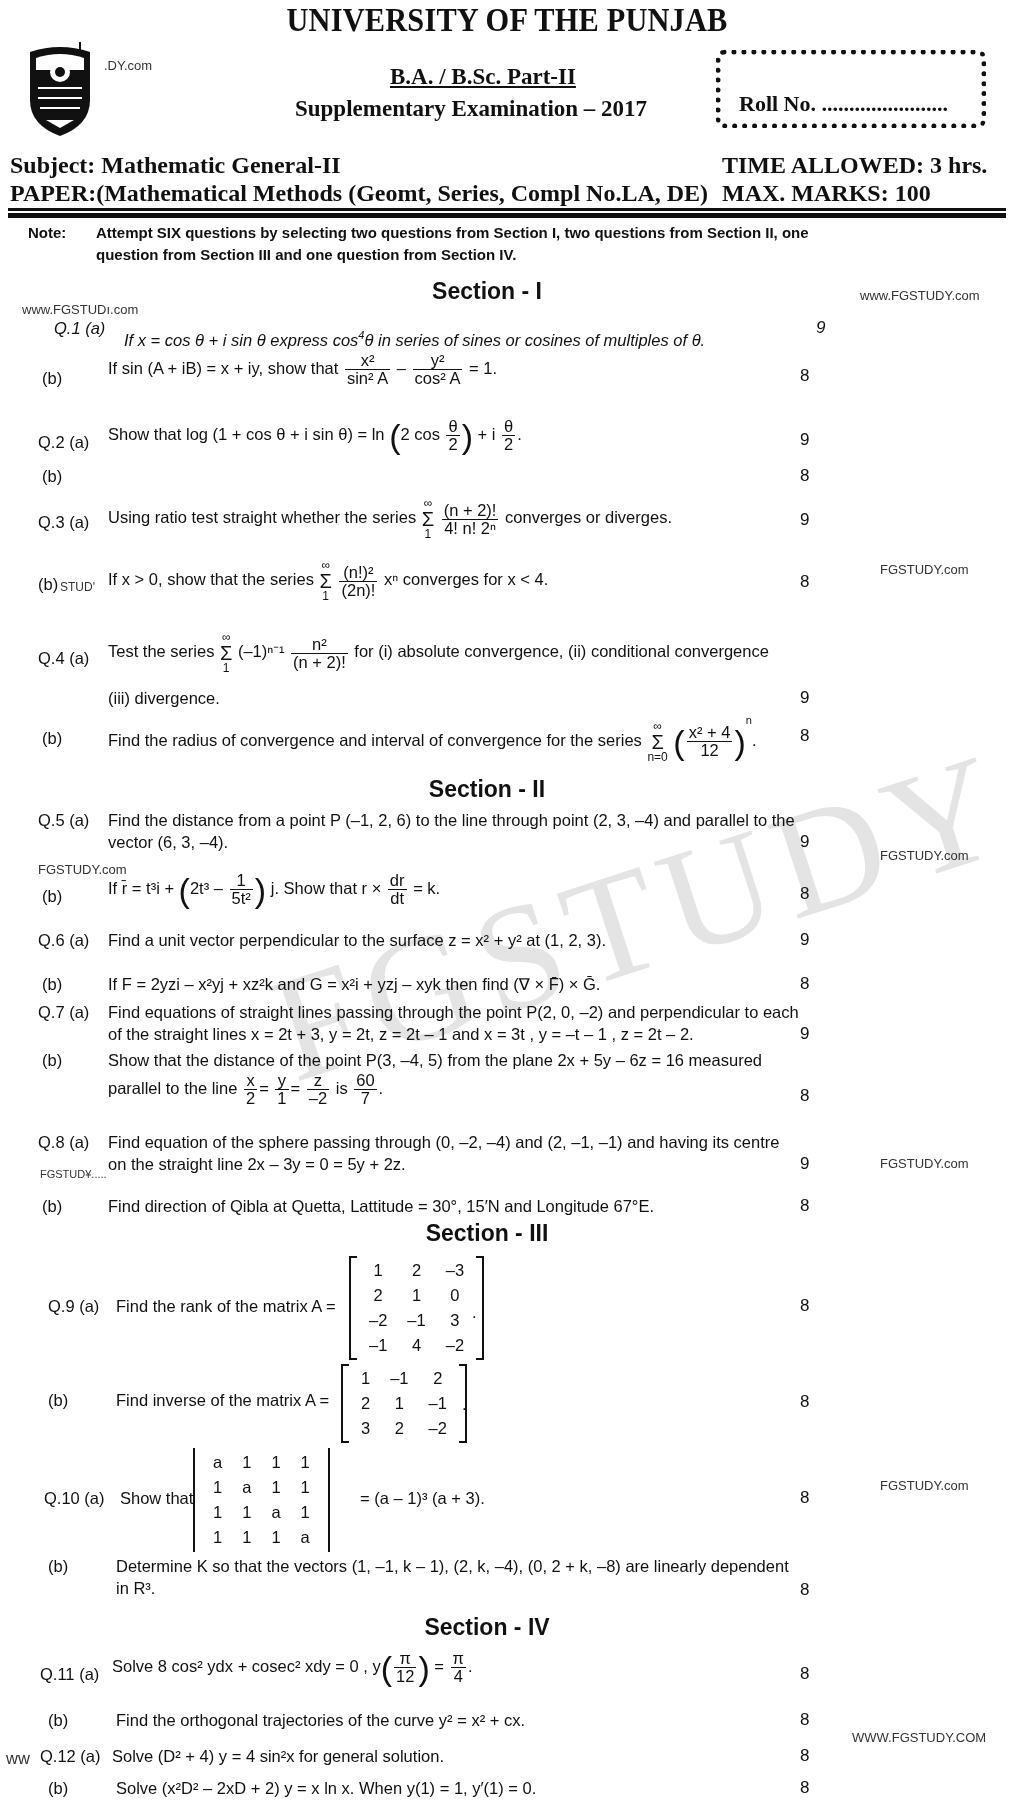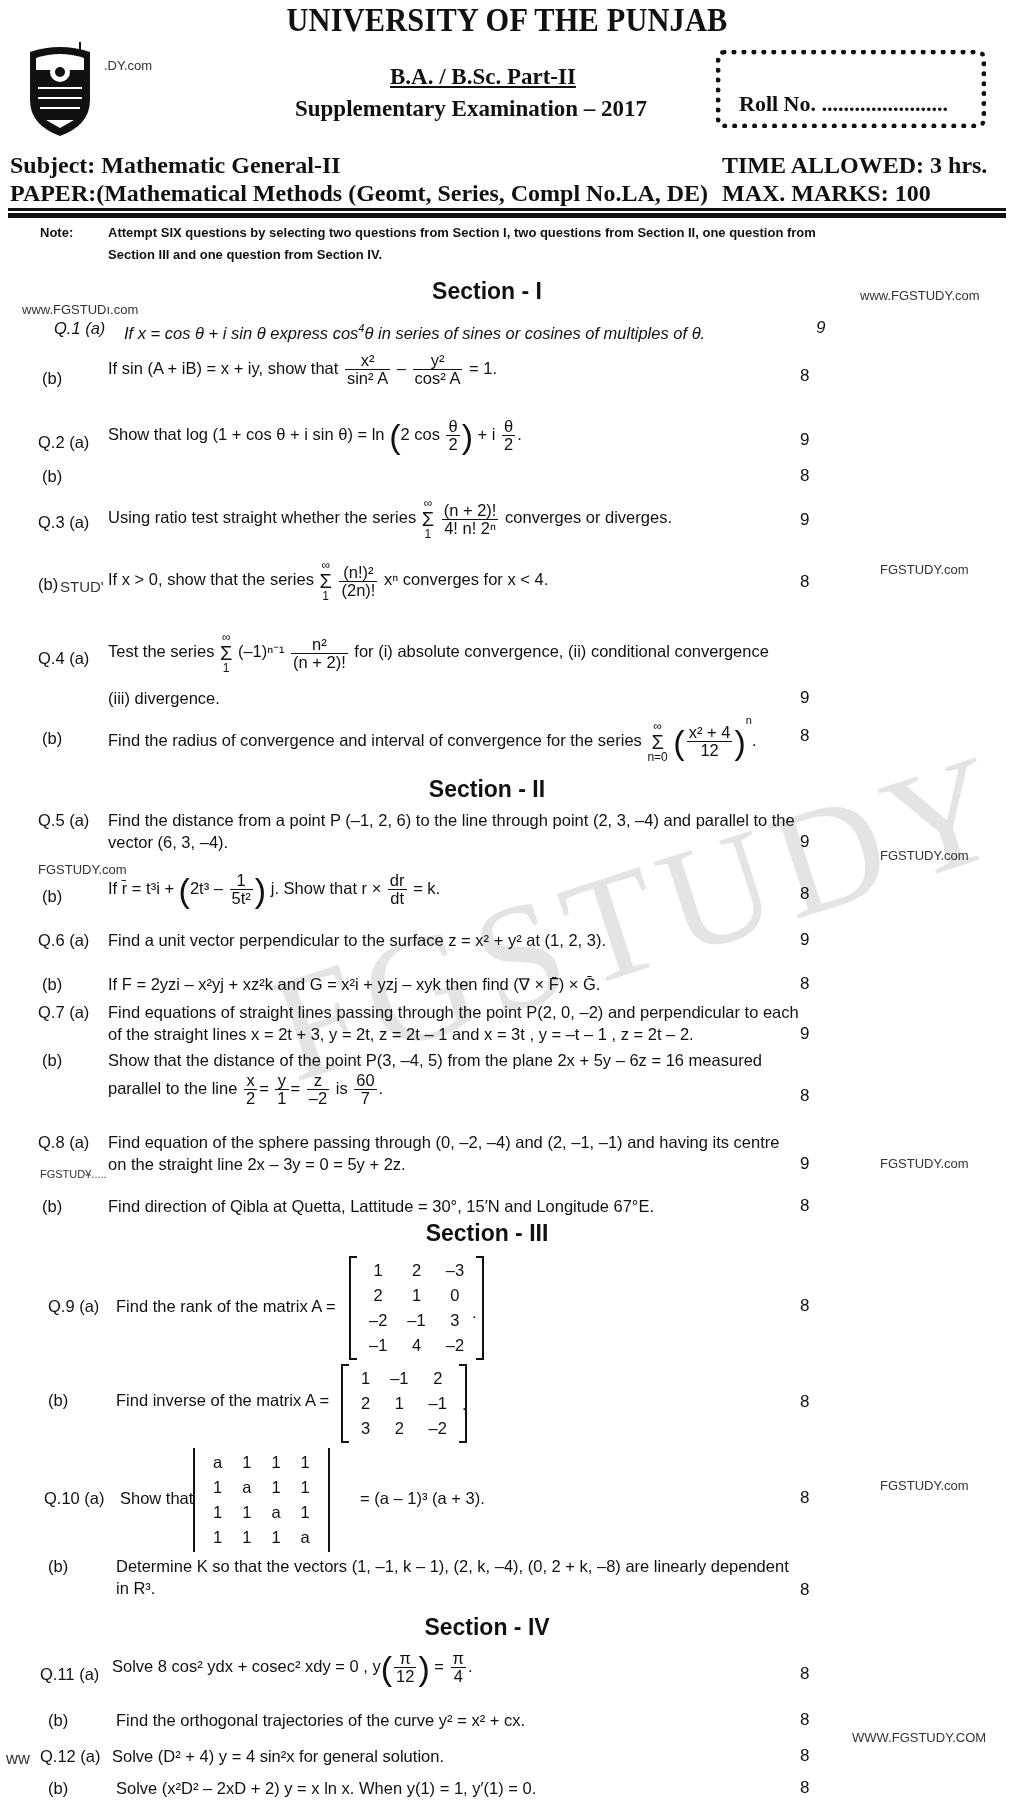--- a/index.html
+++ b/index.html
@@ -7,21 +7,21 @@
   .abs { position:absolute; }
   .uni-title { left:0; width:1014px; top:2px; text-align:center; font-family:"Liberation Serif", serif; font-weight:bold; font-size:33px; letter-spacing:0.2px; transform:scaleX(0.92); }
   .logo { left:20px; top:40px; width:80px; height:100px; }
   .wm { font-family:"Liberation Sans", sans-serif; font-size:13px; color:#333; }
   .subhead { font-family:"Liberation Serif", serif; font-weight:bold; font-size:23px; }
   .roll-box { left:716px; top:50px; width:270px; height:78px; border:5px dotted #111; border-radius:8px; box-sizing:border-box; }
   .roll-label { position:absolute; left:18px; bottom:6px; font-family:"Liberation Serif", serif; font-weight:bold; font-size:22px; white-space:nowrap; }
   .meta { font-family:"Liberation Serif", serif; font-weight:bold; font-size:24px; white-space:nowrap; }
   .rule1 { left:8px; width:998px; top:208px; height:3px; background:#111; }
   .rule2 { left:8px; width:998px; top:213px; height:5px; background:#111; }
-  .note { left:40px; top:222px; width:800px; font-weight:bold; font-size:13px; line-height:22px; }
+  .note { left:28px; top:222px; width:800px; font-weight:bold; font-size:15px; line-height:22px; }
   .note .lbl { position:absolute; left:0; top:0; }
   .note .txt { margin-left:68px; display:block; }
   .sec { font-weight:bold; font-size:23px; width:1014px; left:-20px; text-align:center; }
   .q { font-size:16.5px; line-height:20px; white-space:nowrap; }
   .qn { position:absolute; font-size:16.5px; white-space:nowrap; }
   .mark { position:absolute; left:795px; font-size:17px; }
   .frac { display:inline-block; vertical-align:middle; text-align:center; line-height:17px; margin:0 2px; }
   .frac > span { display:block; padding:0 2px; }
   .frac > span.num { border-bottom:1.5px solid #111; }
   .sig { display:inline-block; vertical-align:middle; text-align:center; line-height:11px; font-size:12px; margin:0 1px; }
@@ -82,21 +82,21 @@
     <span class="lbl">Note:</span>
     <span class="txt">Attempt SIX questions by selecting two questions from Section I, two questions from Section II, one question from Section III and one question from Section IV.</span>
   </div>
 
   <div class="abs sec" style="top:278px;">Section - I</div>
   <div class="abs wm" style="left:860px; top:288px;">www.FGSTUDY.com</div>
   <div class="abs wm" style="left:22px; top:302px;">www.FGSTUDı.com</div>
 
   <div class="abs q" style="top:318px; left:54px; width:900px; height:22px;font-style:italic;">
     <span class="qn" style="left:0;">Q.1 (a)</span>
-    <span style="position:absolute; left:70px;"><span>If x = cos θ + i sin θ express cos</span><sup>4</sup><span>θ in series of sines or cosines of multiples of θ.</span></span>
+    <span style="position:absolute; left:70px;margin-top:7px;"><span>If x = cos θ + i sin θ express cos</span><sup>4</sup><span>θ in series of sines or cosines of multiples of θ.</span></span>
     <span class="mark" style="left:762px;">9</span>
   </div>
 
   <div class="abs q" style="top:352px; left:38px; width:900px; height:46px;">
     <span class="qn" style="left:4px; top:16px;">(b)</span>
     <span style="position:absolute; left:70px; top:0;">
       <span>If sin (A + iB) = x + iy, show that</span>
       <span class="frac"><span class="num">x²</span><span>sin² A</span></span>
       <span>–</span>
       <span class="frac"><span class="num">y²</span><span>cos² A</span></span>
@@ -129,21 +129,21 @@
       <span class="sig"><span>∞</span><span class="s">Σ</span><span>1</span></span>
       <span class="frac"><span class="num">(n + 2)!</span><span>4! n! 2ⁿ</span></span>
       <span>converges or diverges.</span>
     </span>
     <span class="mark" style="left:762px; top:12px;">9</span>
   </div>
 
   <div class="abs wm" style="left:880px; top:562px;">FGSTUDY.com</div>
   <div class="abs q" style="top:560px; left:38px; width:900px; height:50px;">
     <span class="qn" style="left:0; top:14px;">(b)</span>
-    <span class="qn wm" style="left:22px; top:17px; font-size:15px;">STUD'</span>
+    <span class="qn wm" style="left:22px; top:17px; font-size:12px;">STUD'</span>
     <span style="position:absolute; left:70px; top:0;">
       <span>If x &gt; 0, show that the series</span>
       <span class="sig"><span>∞</span><span class="s">Σ</span><span>1</span></span>
       <span class="frac"><span class="num">(n!)²</span><span>(2n)!</span></span>
       <span>xⁿ converges for x &lt; 4.</span>
     </span>
     <span class="mark" style="left:762px; top:12px;">8</span>
   </div>
 
   <div class="abs q" style="top:620px; left:38px; width:900px; height:80px;margin-top:12px;">

